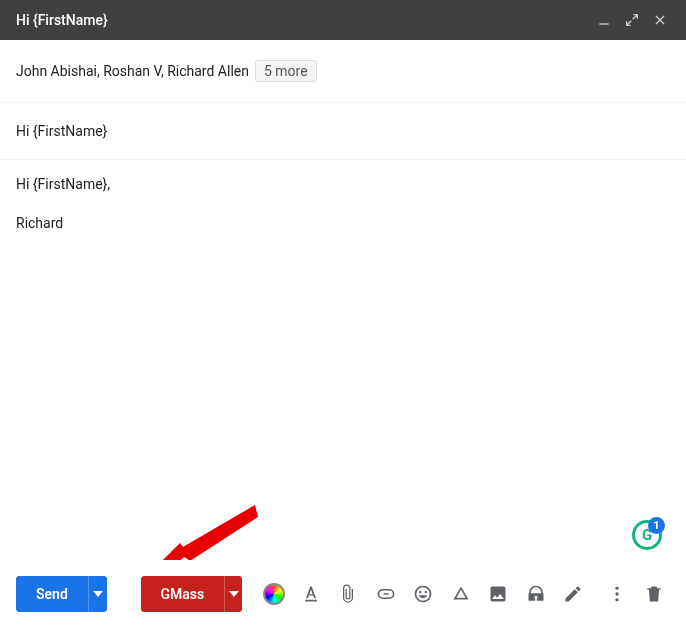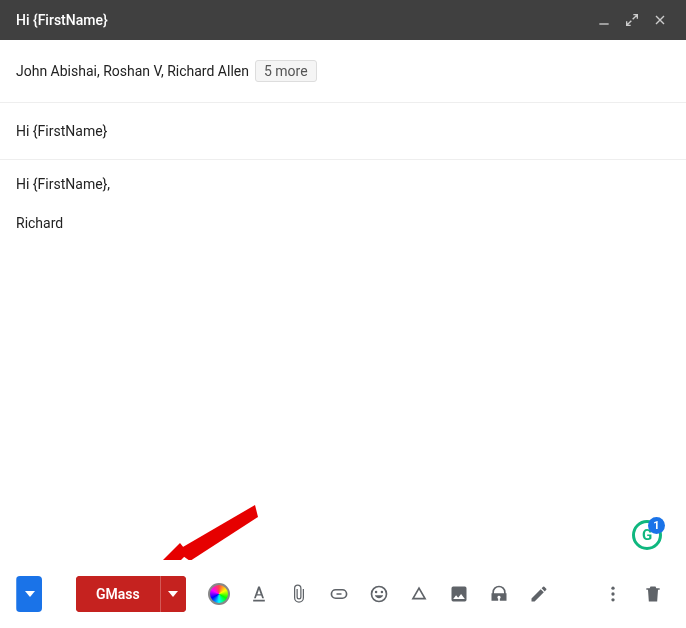--- a/index.html
+++ b/index.html
@@ -173,20 +173,21 @@
 </div>
 
 <svg class="arrow-annot" viewBox="0 0 120 80">
   <defs></defs>
   <polygon points="8,72 40,40 48,50 28,70 52,62 56,74 18,80" fill="#e60000"></polygon>
   <polygon points="36,48 115,2 118,14 50,58" fill="#e60000"></polygon>
 </svg>
 
 <div class="toolbar">
   <div class="btn-split btn-send">
+    <div class="btn-main">Send</div>
     <div class="btn-arrow">
       <svg viewBox="0 0 10 10">
           <polygon points="0,2 10,2 5,8"></polygon>
         </svg>
     </div>
   </div>
 
   <div class="btn-split btn-gmass">
     <div class="btn-main">GMass</div>
     <div class="btn-arrow">

